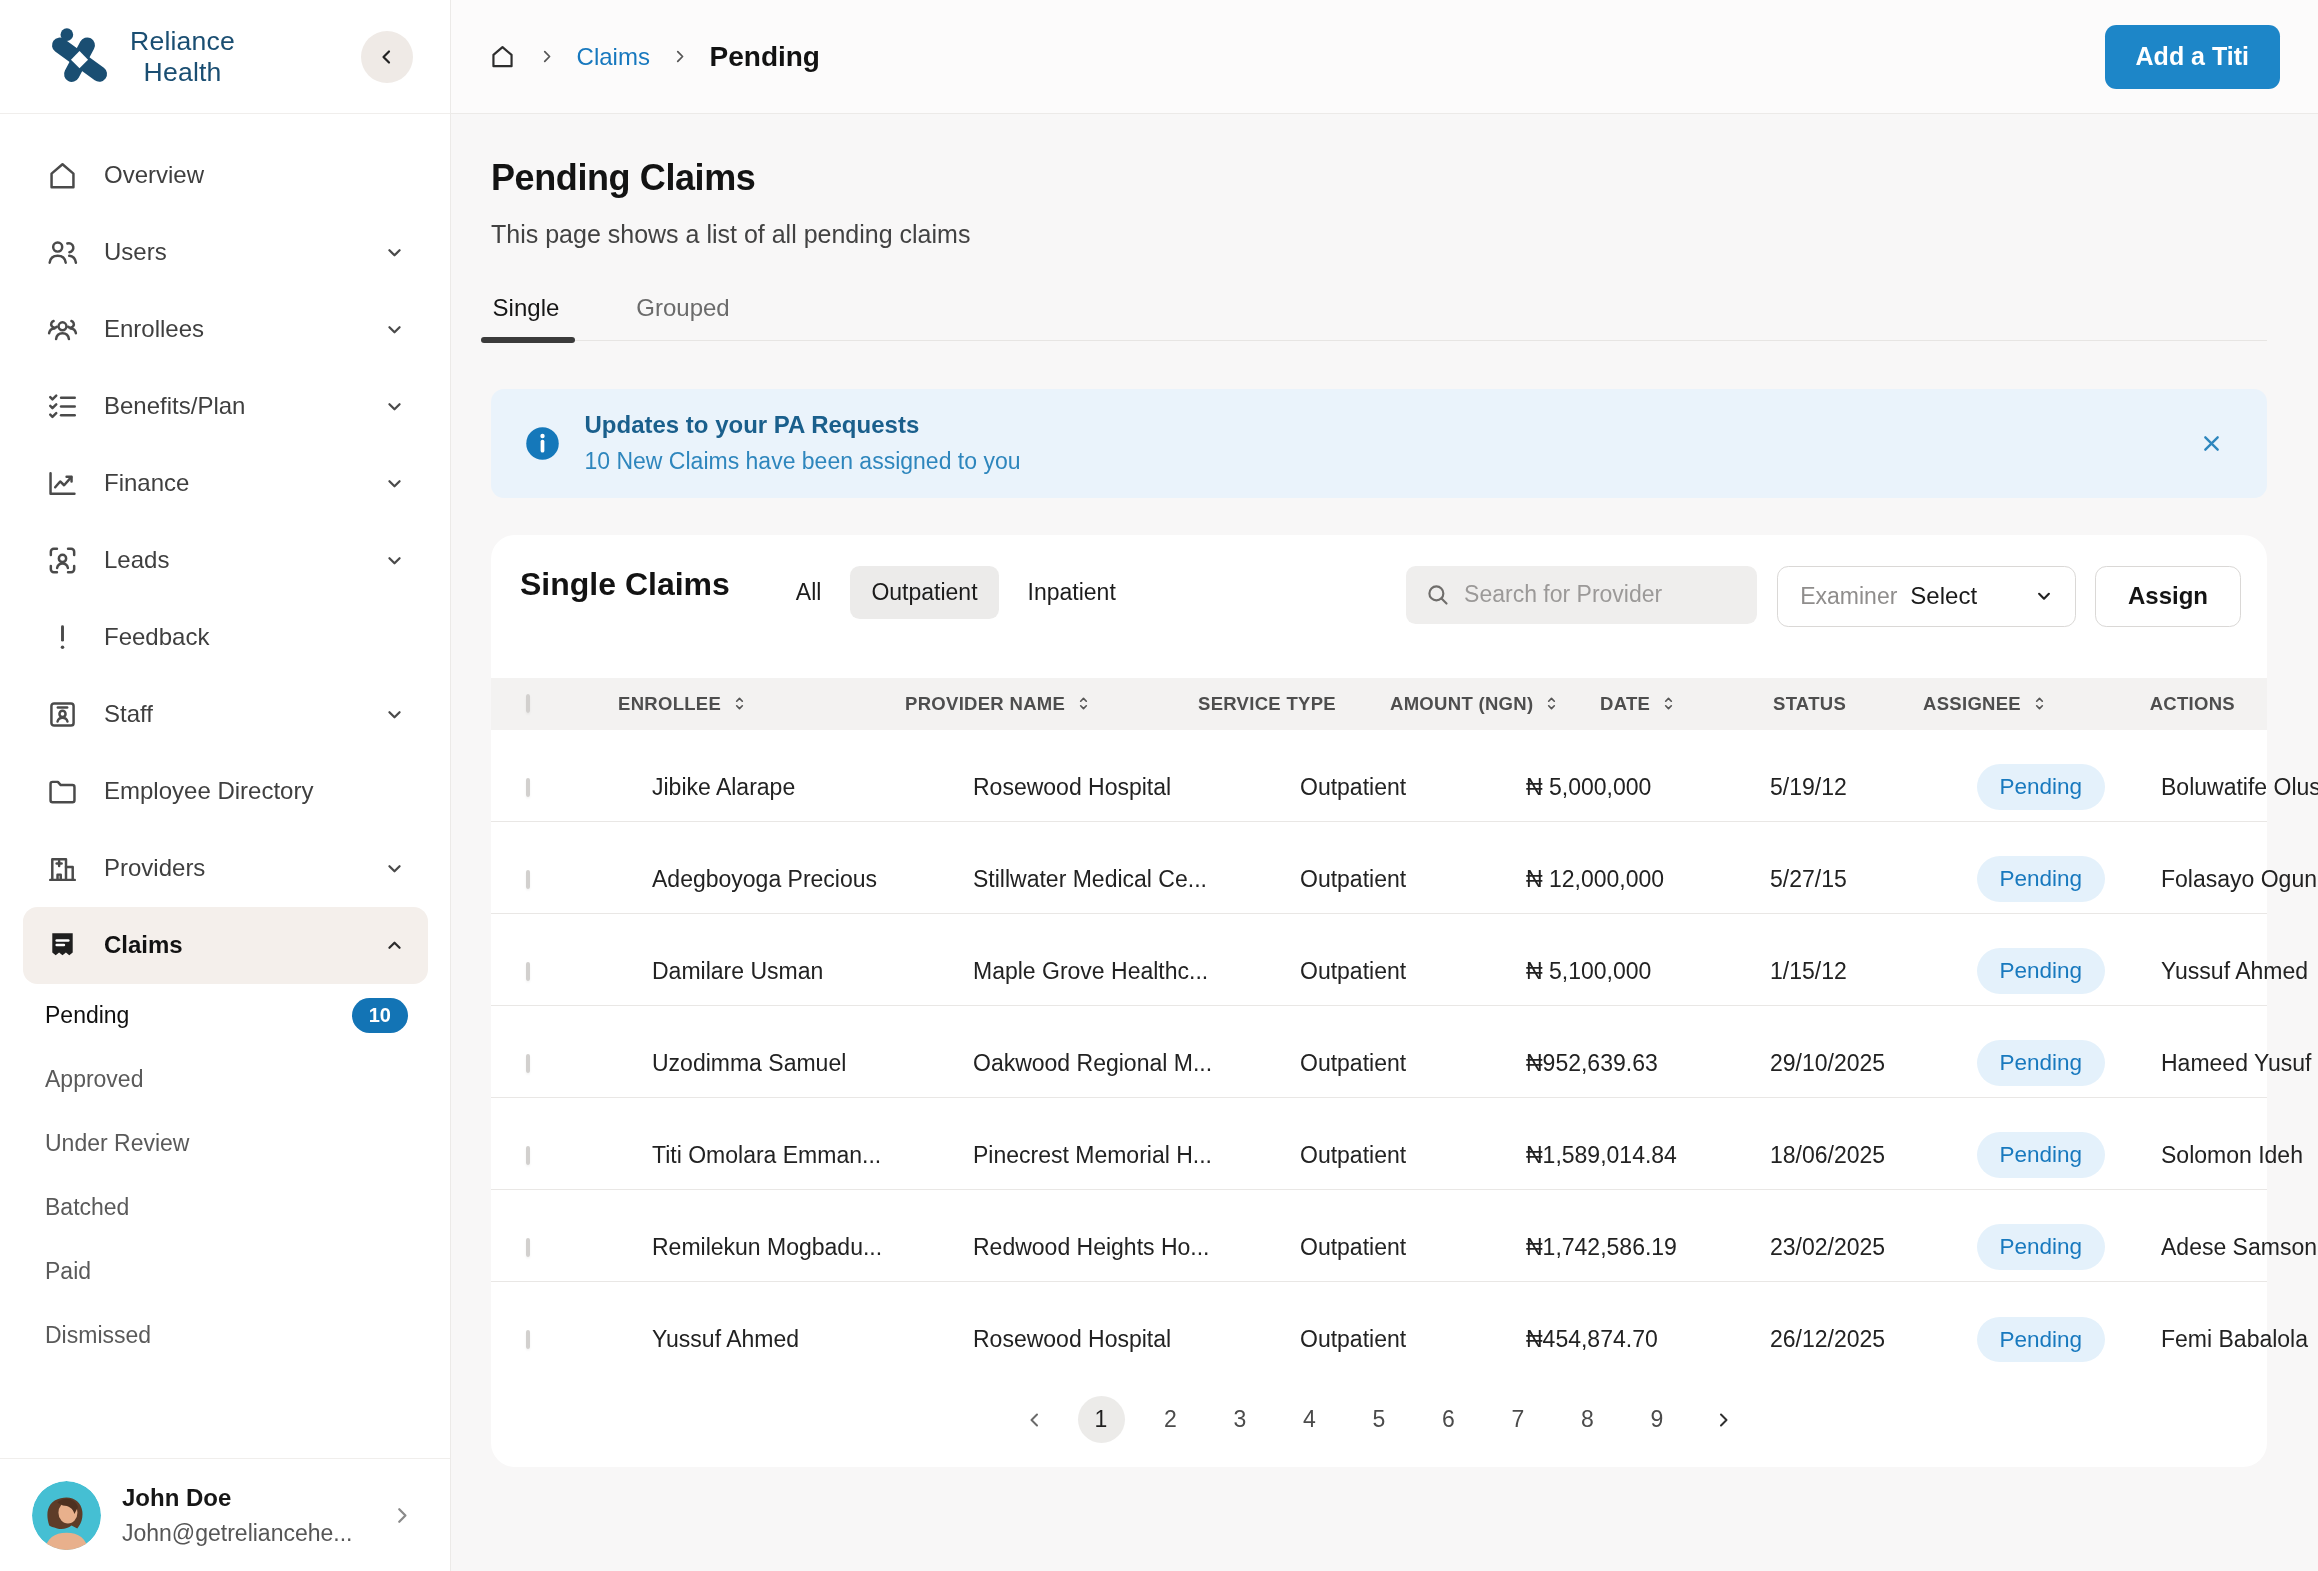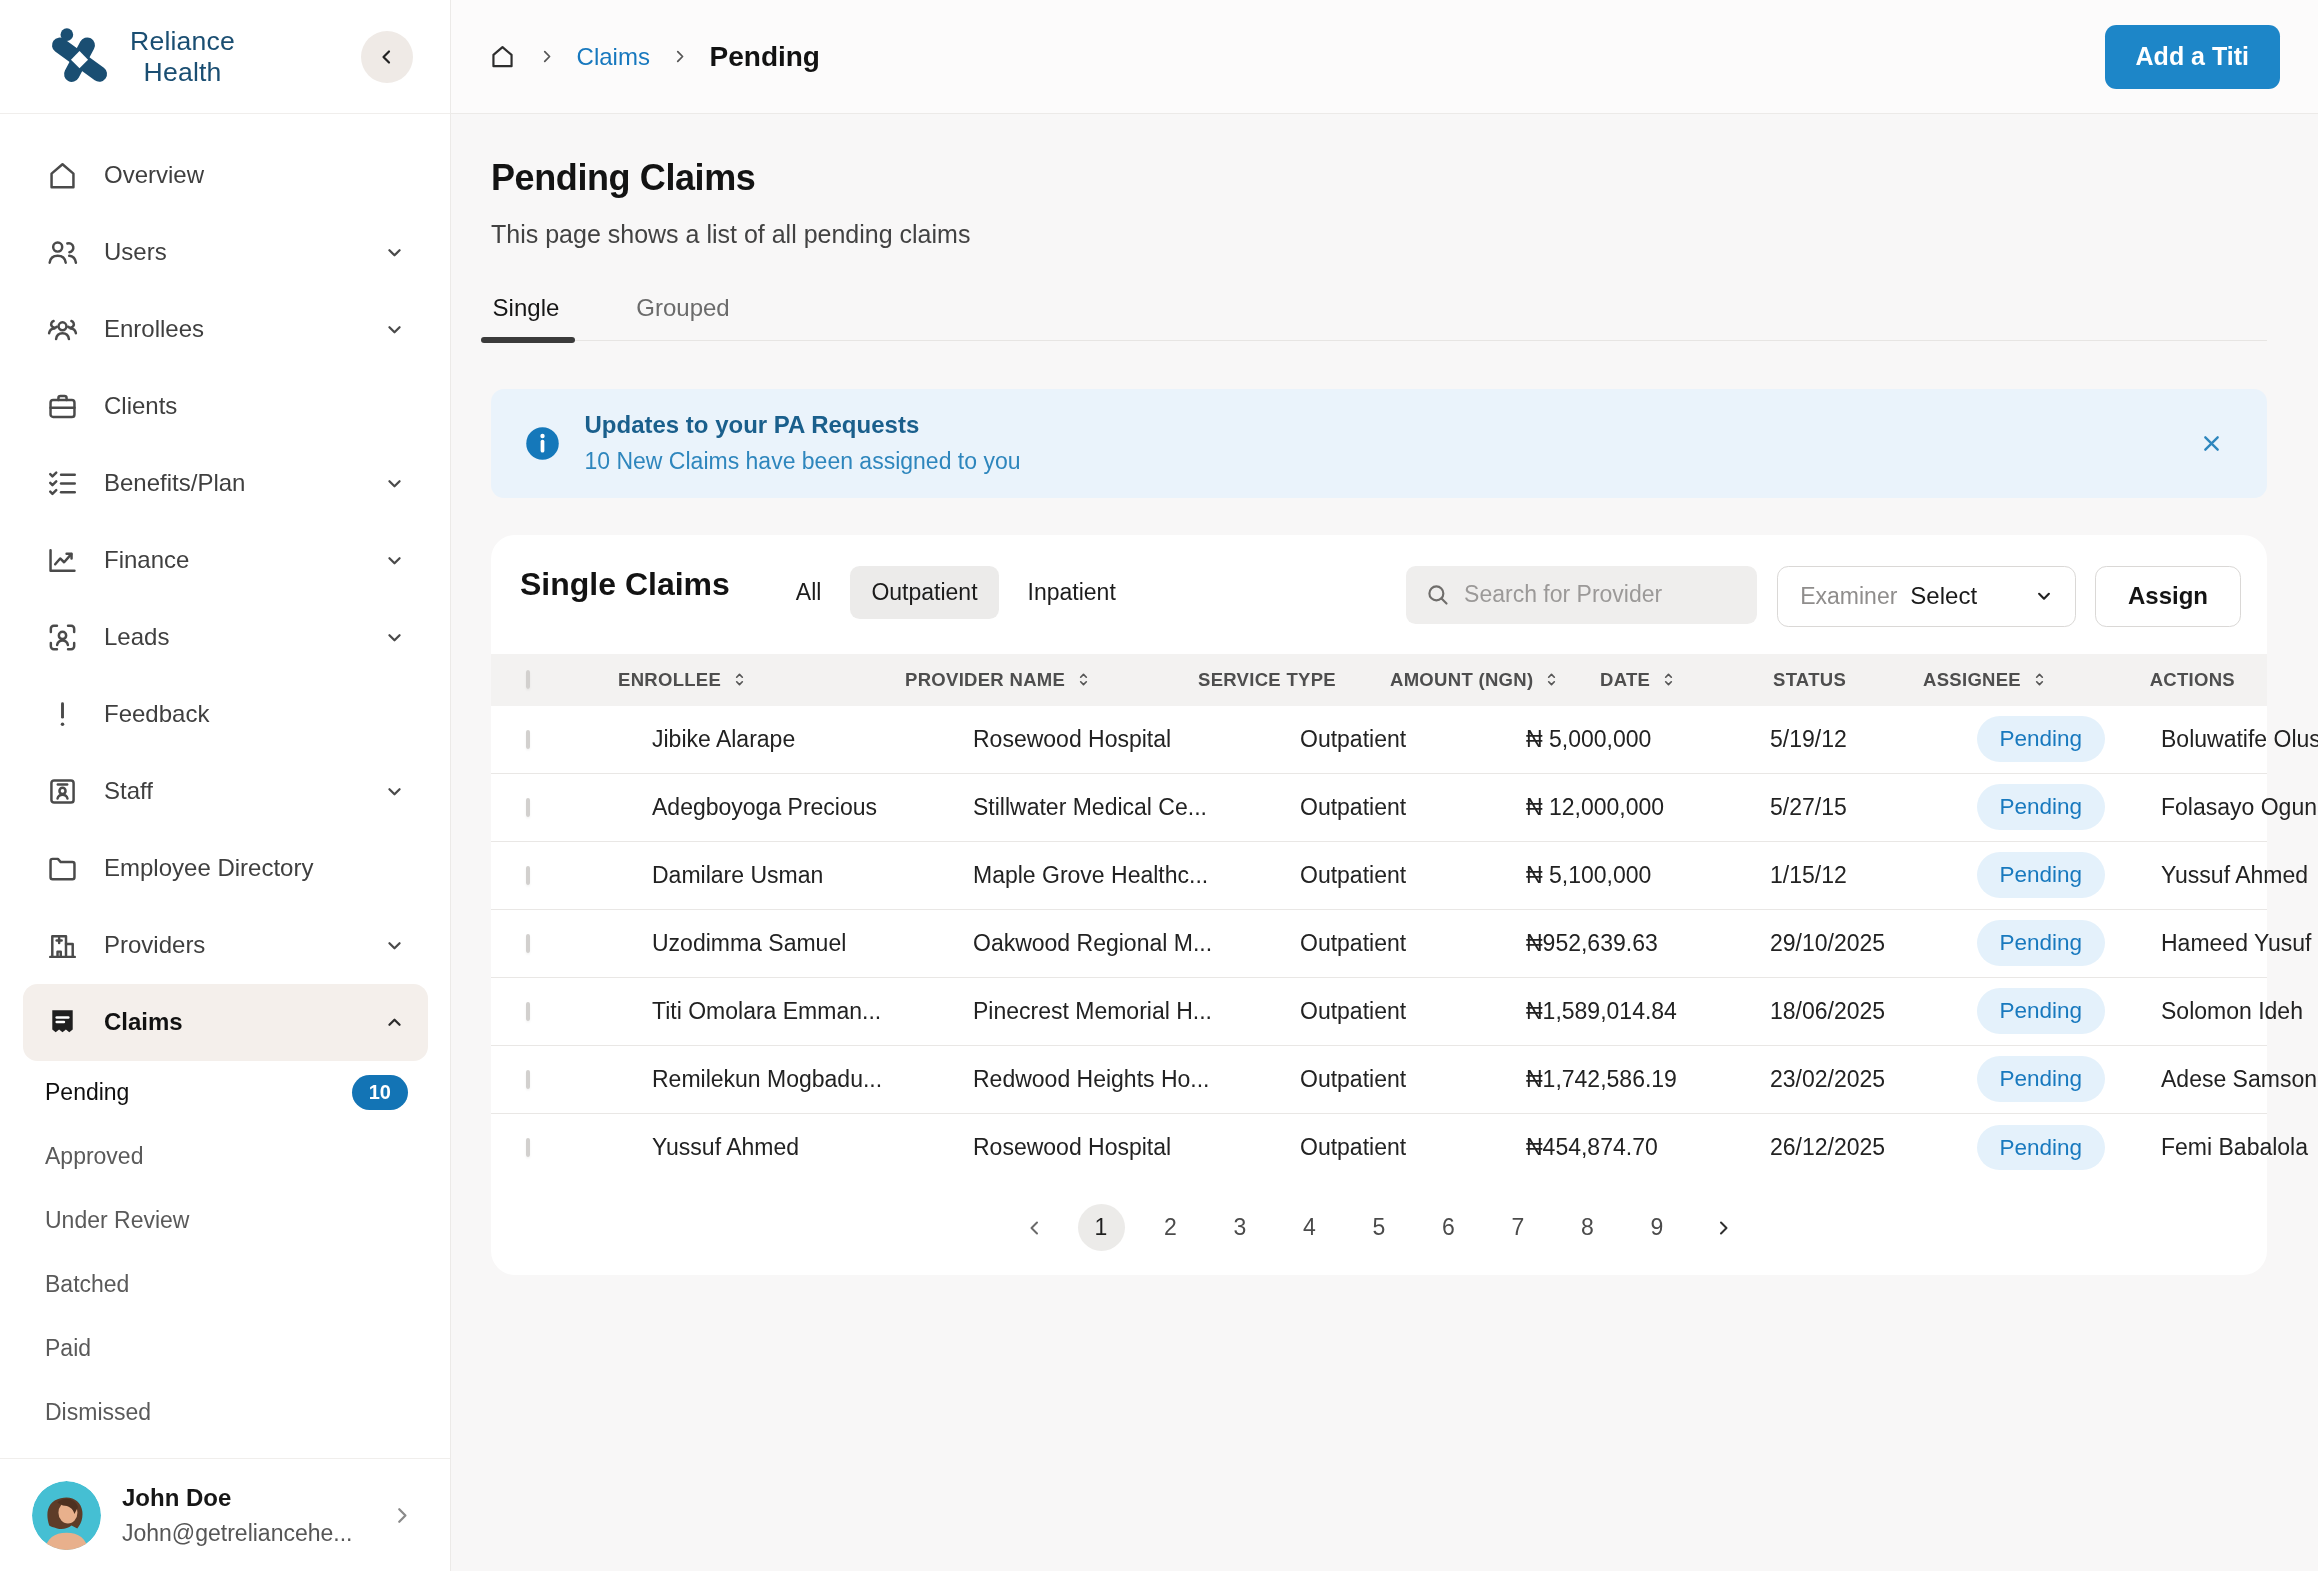--- a/index.html
+++ b/index.html
@@ -86,21 +86,21 @@
           background:#fff; display:flex; align-items:center; padding:0 17.7px 0 22.5px; gap:13px;
           cursor:pointer; flex:none;}
   .select-label{font-size:23px; color:#8F8D8C;}
   .select-value{font-size:24px; color:#1a1a1a;}
   .select .nav-chevron{margin-left:auto;}
   .btn-assign{margin-left:19.3px; height:61px; padding:0 32px; border:1.6px solid #DAD8D6; flex:none;
               border-radius:11.3px; background:#fff; font-size:24px; font-weight:bold; cursor:pointer;
               font-family:inherit; color:#141414;}
 
   .trow{display:grid; grid-template-columns:127px 287px 293px 192px 210px 173px 150px 201px 1fr;
-        align-items:center;}
+        align-items:center;margin-top:24px;}
   .thead{background:#F3F2F1; height:52px;}
   .th{font-size:18.5px; font-weight:bold; color:#4e4e4e; letter-spacing:0.3px; display:flex;
       align-items:center; gap:8px; white-space:nowrap;}
   .th.right, .cell.right{justify-content:flex-end; padding-right:32px;}
   .tbody .trow{height:68px; border-bottom:0.8px solid var(--line);gap:34px;}
   .tbody .trow:last-child{border-bottom:none;}
   .cell{font-size:23px; color:#222; white-space:nowrap; overflow:hidden; text-overflow:ellipsis;
         padding-right:19.3px; display:flex; align-items:center;}
   .cell-check{padding-left:35px;}
   .checkbox{width:29px; height:32px; border:2.4px solid #D2D0CE; border-radius:8px; background:#fff;
@@ -180,30 +180,20 @@
             <path d="M18.1 6.2a2.3 2.3 0 1 1-2.2 3.9"></path>
             <path d="M21.2 14.6c-.3-2-1.7-3.2-3.7-3.3"></path>
           </svg>
         </span>
         <span class="nav-label">Enrollees</span>
         <span class="nav-chevron">
           <svg width="27" height="27" viewBox="0 0 24 24" fill="none" stroke="#4a4a4a" stroke-width="2" stroke-linecap="round" stroke-linejoin="round">
             <path d="M7.5 10l4.5 4.5L16.5 10"></path>
           </svg>
         </span>
-      </div>
-      <div class="nav-item">
-        <span class="nav-icon">
-          <svg width="35" height="35" viewBox="0 0 24 24" fill="none" stroke="#4A4A4A" stroke-width="1.7" stroke-linecap="round" stroke-linejoin="round">
-            <rect x="3.8" y="7.6" width="16.4" height="11.6" rx="1.8"></rect>
-            <path d="M9.2 7.6V6.2c0-.8.6-1.4 1.4-1.4h2.8c.8 0 1.4.6 1.4 1.4v1.4"></path>
-            <path d="M3.8 12.9h16.4"></path>
-          </svg>
-        </span>
-        <span class="nav-label">Clients</span>
       </div>
       <div class="nav-item">
         <span class="nav-icon">
           <svg width="35" height="35" viewBox="0 0 24 24" fill="none" stroke="#4A4A4A" stroke-width="1.7" stroke-linecap="round" stroke-linejoin="round">
             <path d="M3.6 5.6l1.5 1.5 2.6-2.6"></path>
             <path d="M11 6h9.4"></path>
             <path d="M3.6 11.6l1.5 1.5 2.6-2.6"></path>
             <path d="M11 12h9.4"></path>
             <path d="M3.6 17.6l1.5 1.5 2.6-2.6"></path>
             <path d="M11 18h9.4"></path>

